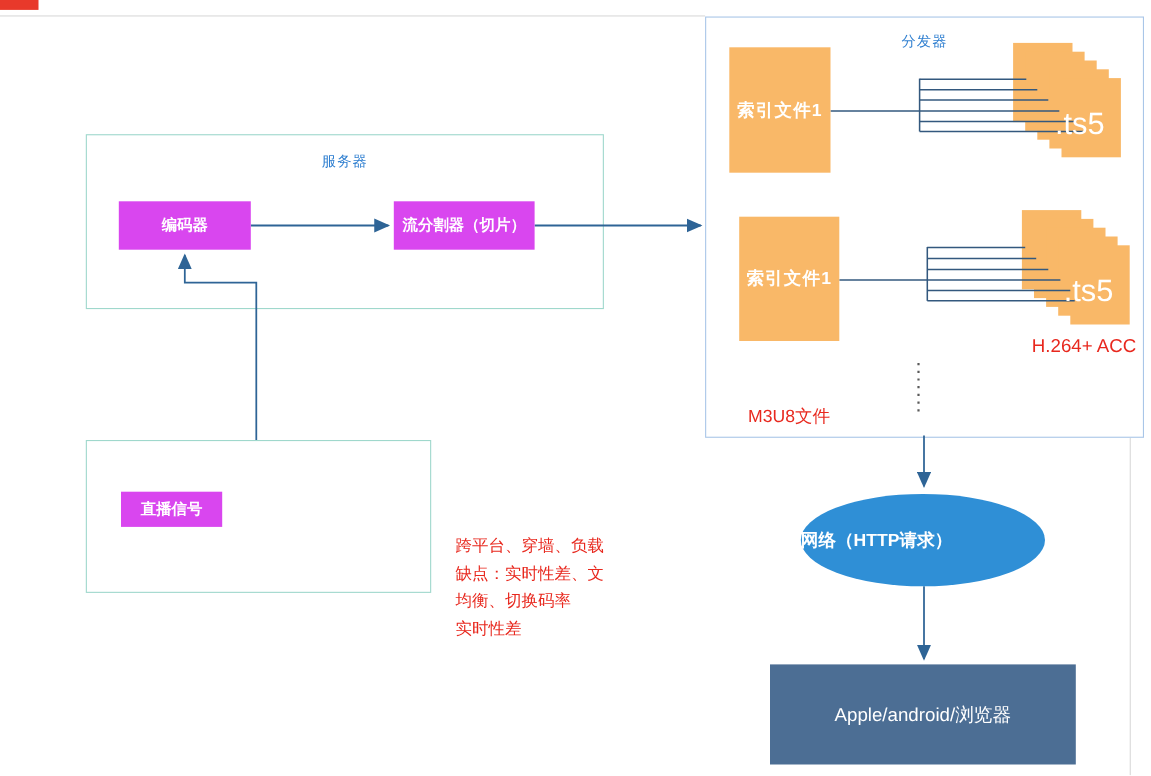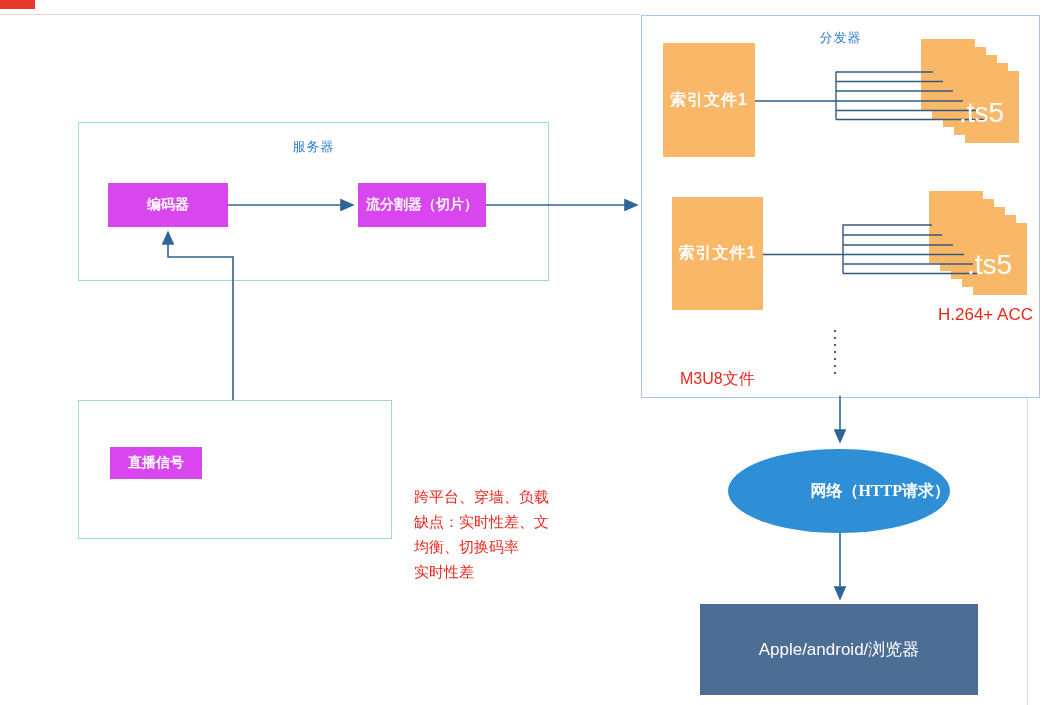--- a/index.html
+++ b/index.html
@@ -24,21 +24,21 @@
   .node.orange{background:#f9b868;font-size:16px;letter-spacing:1px;}
 
   .stack{width:98px;height:104px;}
   .stack .page{position:absolute;width:54px;height:72px;background:#f9b868;}
   .ts-label{color:#ffffff;font-weight:normal;font-size:28px;line-height:1;}
 
   .note{color:#e8281e;font-size:15px;line-height:25px;white-space:nowrap;}
   .red-label{color:#e8281e;white-space:nowrap;}
 
   .ellipse{background:#2f8fd6;border-radius:50%;display:flex;align-items:center;
-    justify-content:flex-end;color:#fff;font-weight:bold;font-size:16px;font-family:Liberation Serif, serif;}
+    justify-content:flex-start;color:#fff;font-weight:bold;font-size:16px;}
   .client-box{background:#4c6e94;display:flex;align-items:center;justify-content:center;
     color:#fff;font-weight:normal;font-size:17px;}
 
   svg.layer{position:absolute;left:0;top:0;pointer-events:none;}
   .z1{z-index:1}.z2{z-index:2}.z3{z-index:3}.z4{z-index:4}
 </style>
 </head>
 <body>
 
 <div class="canvas">

